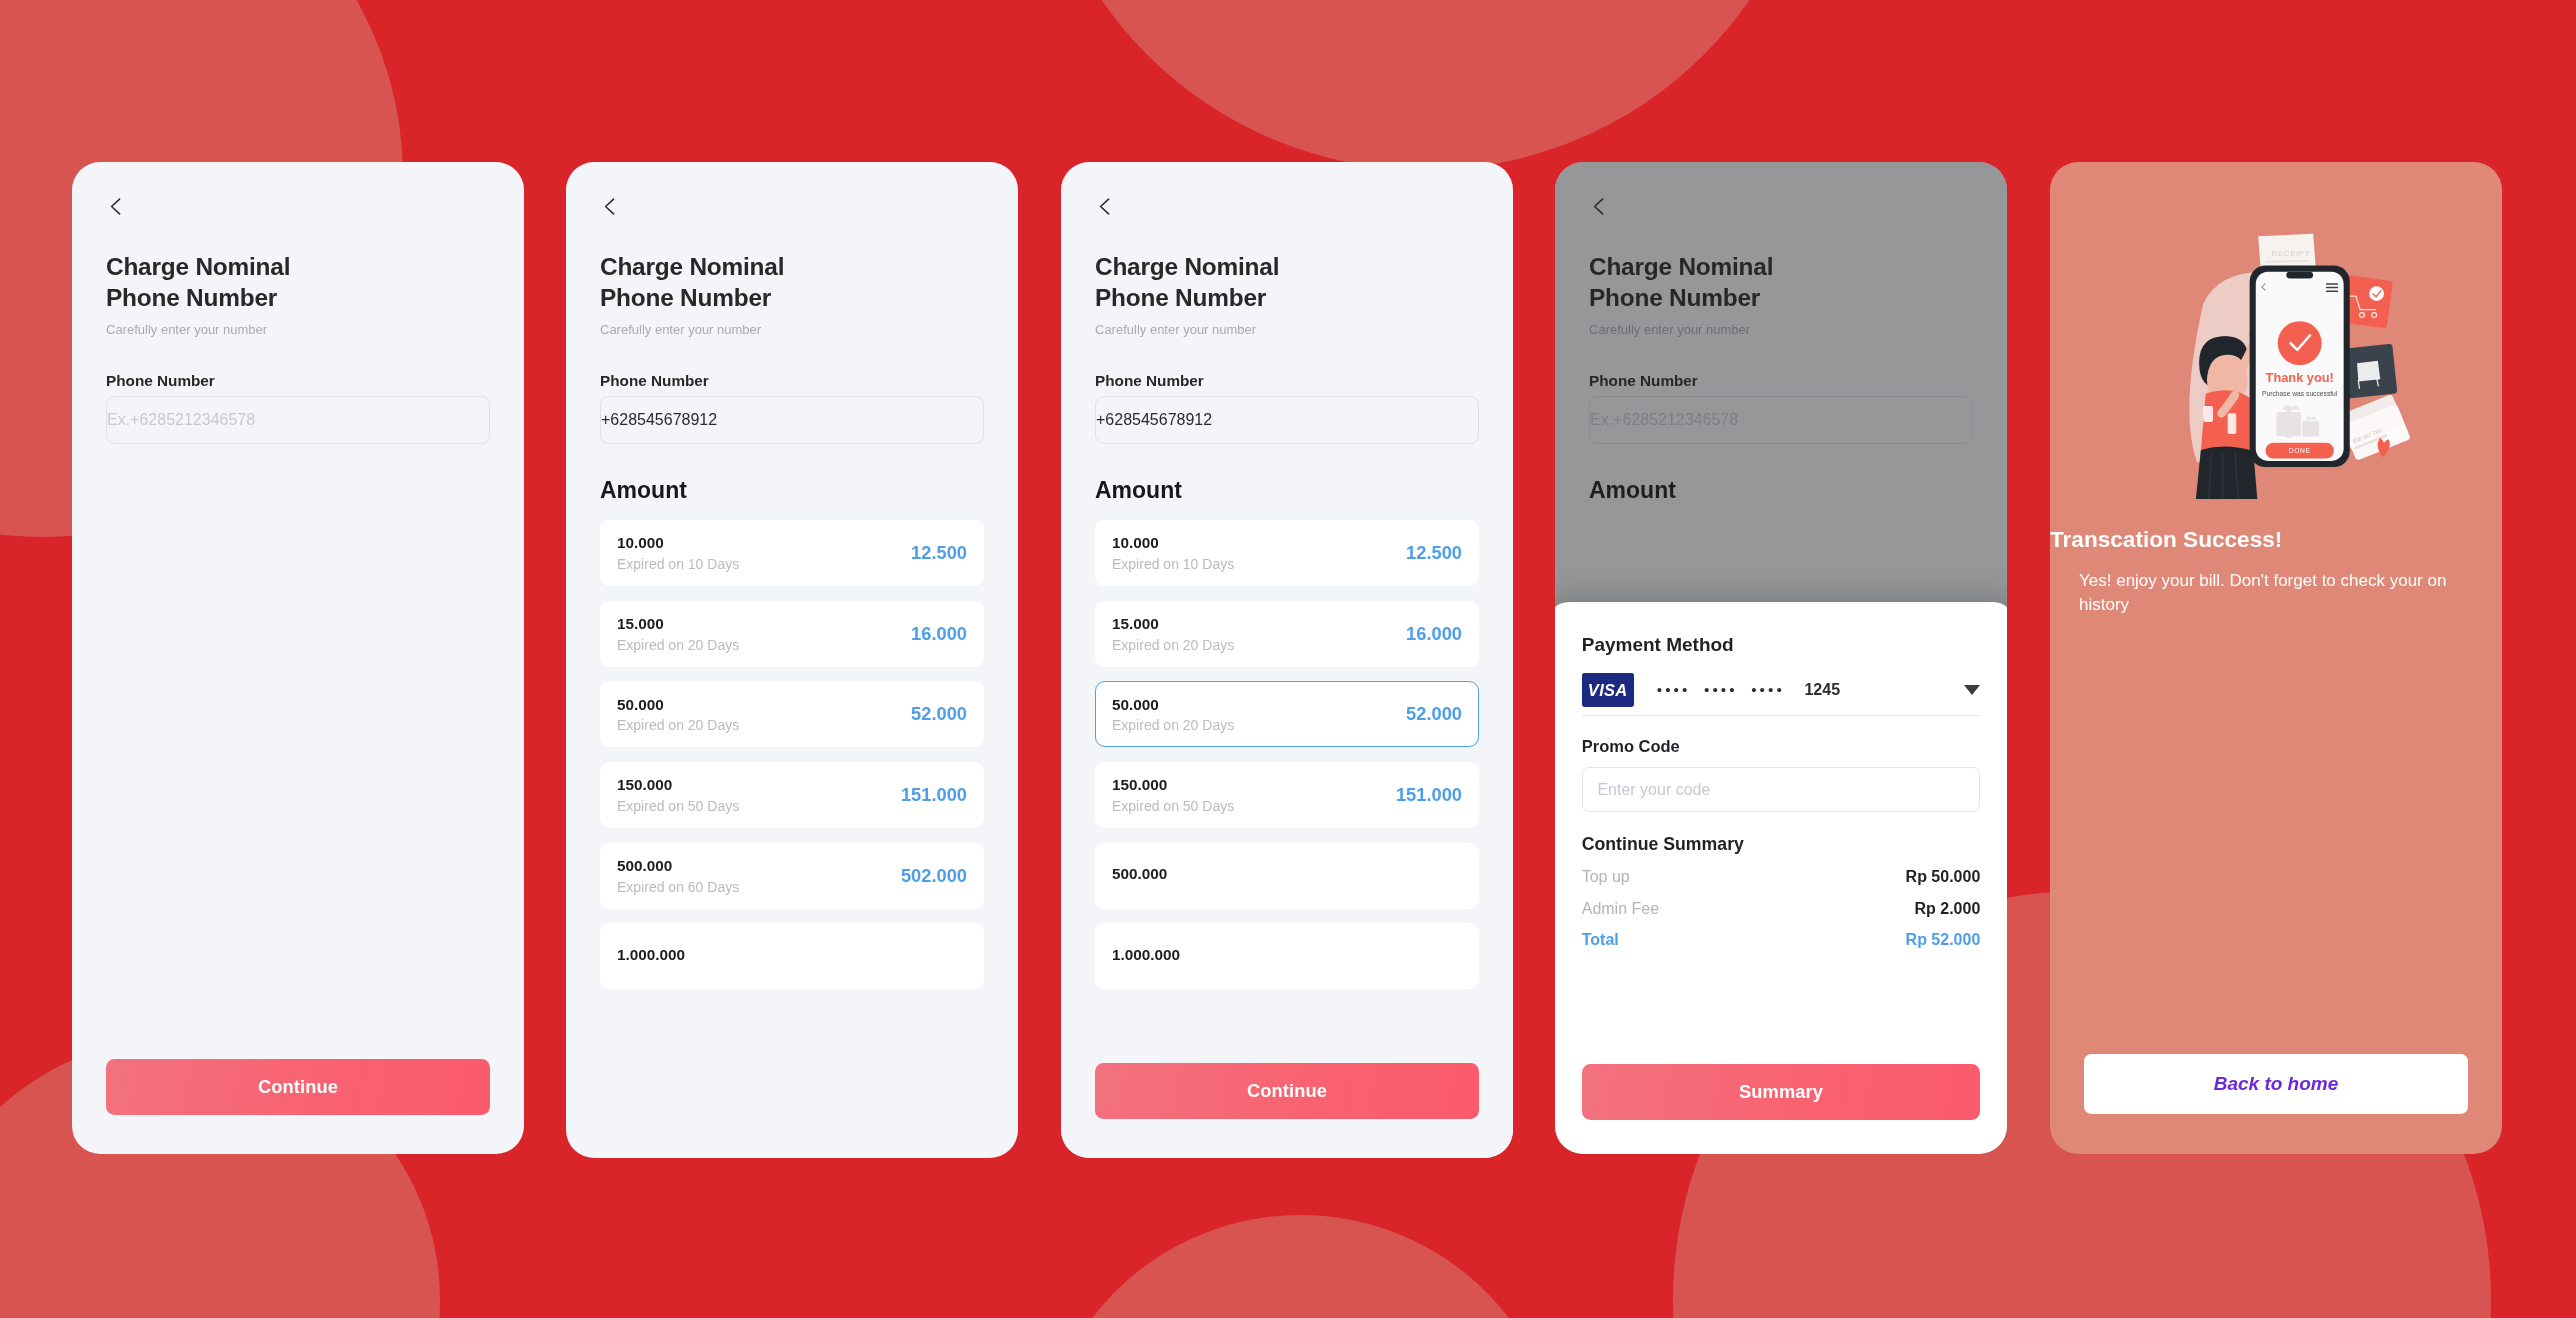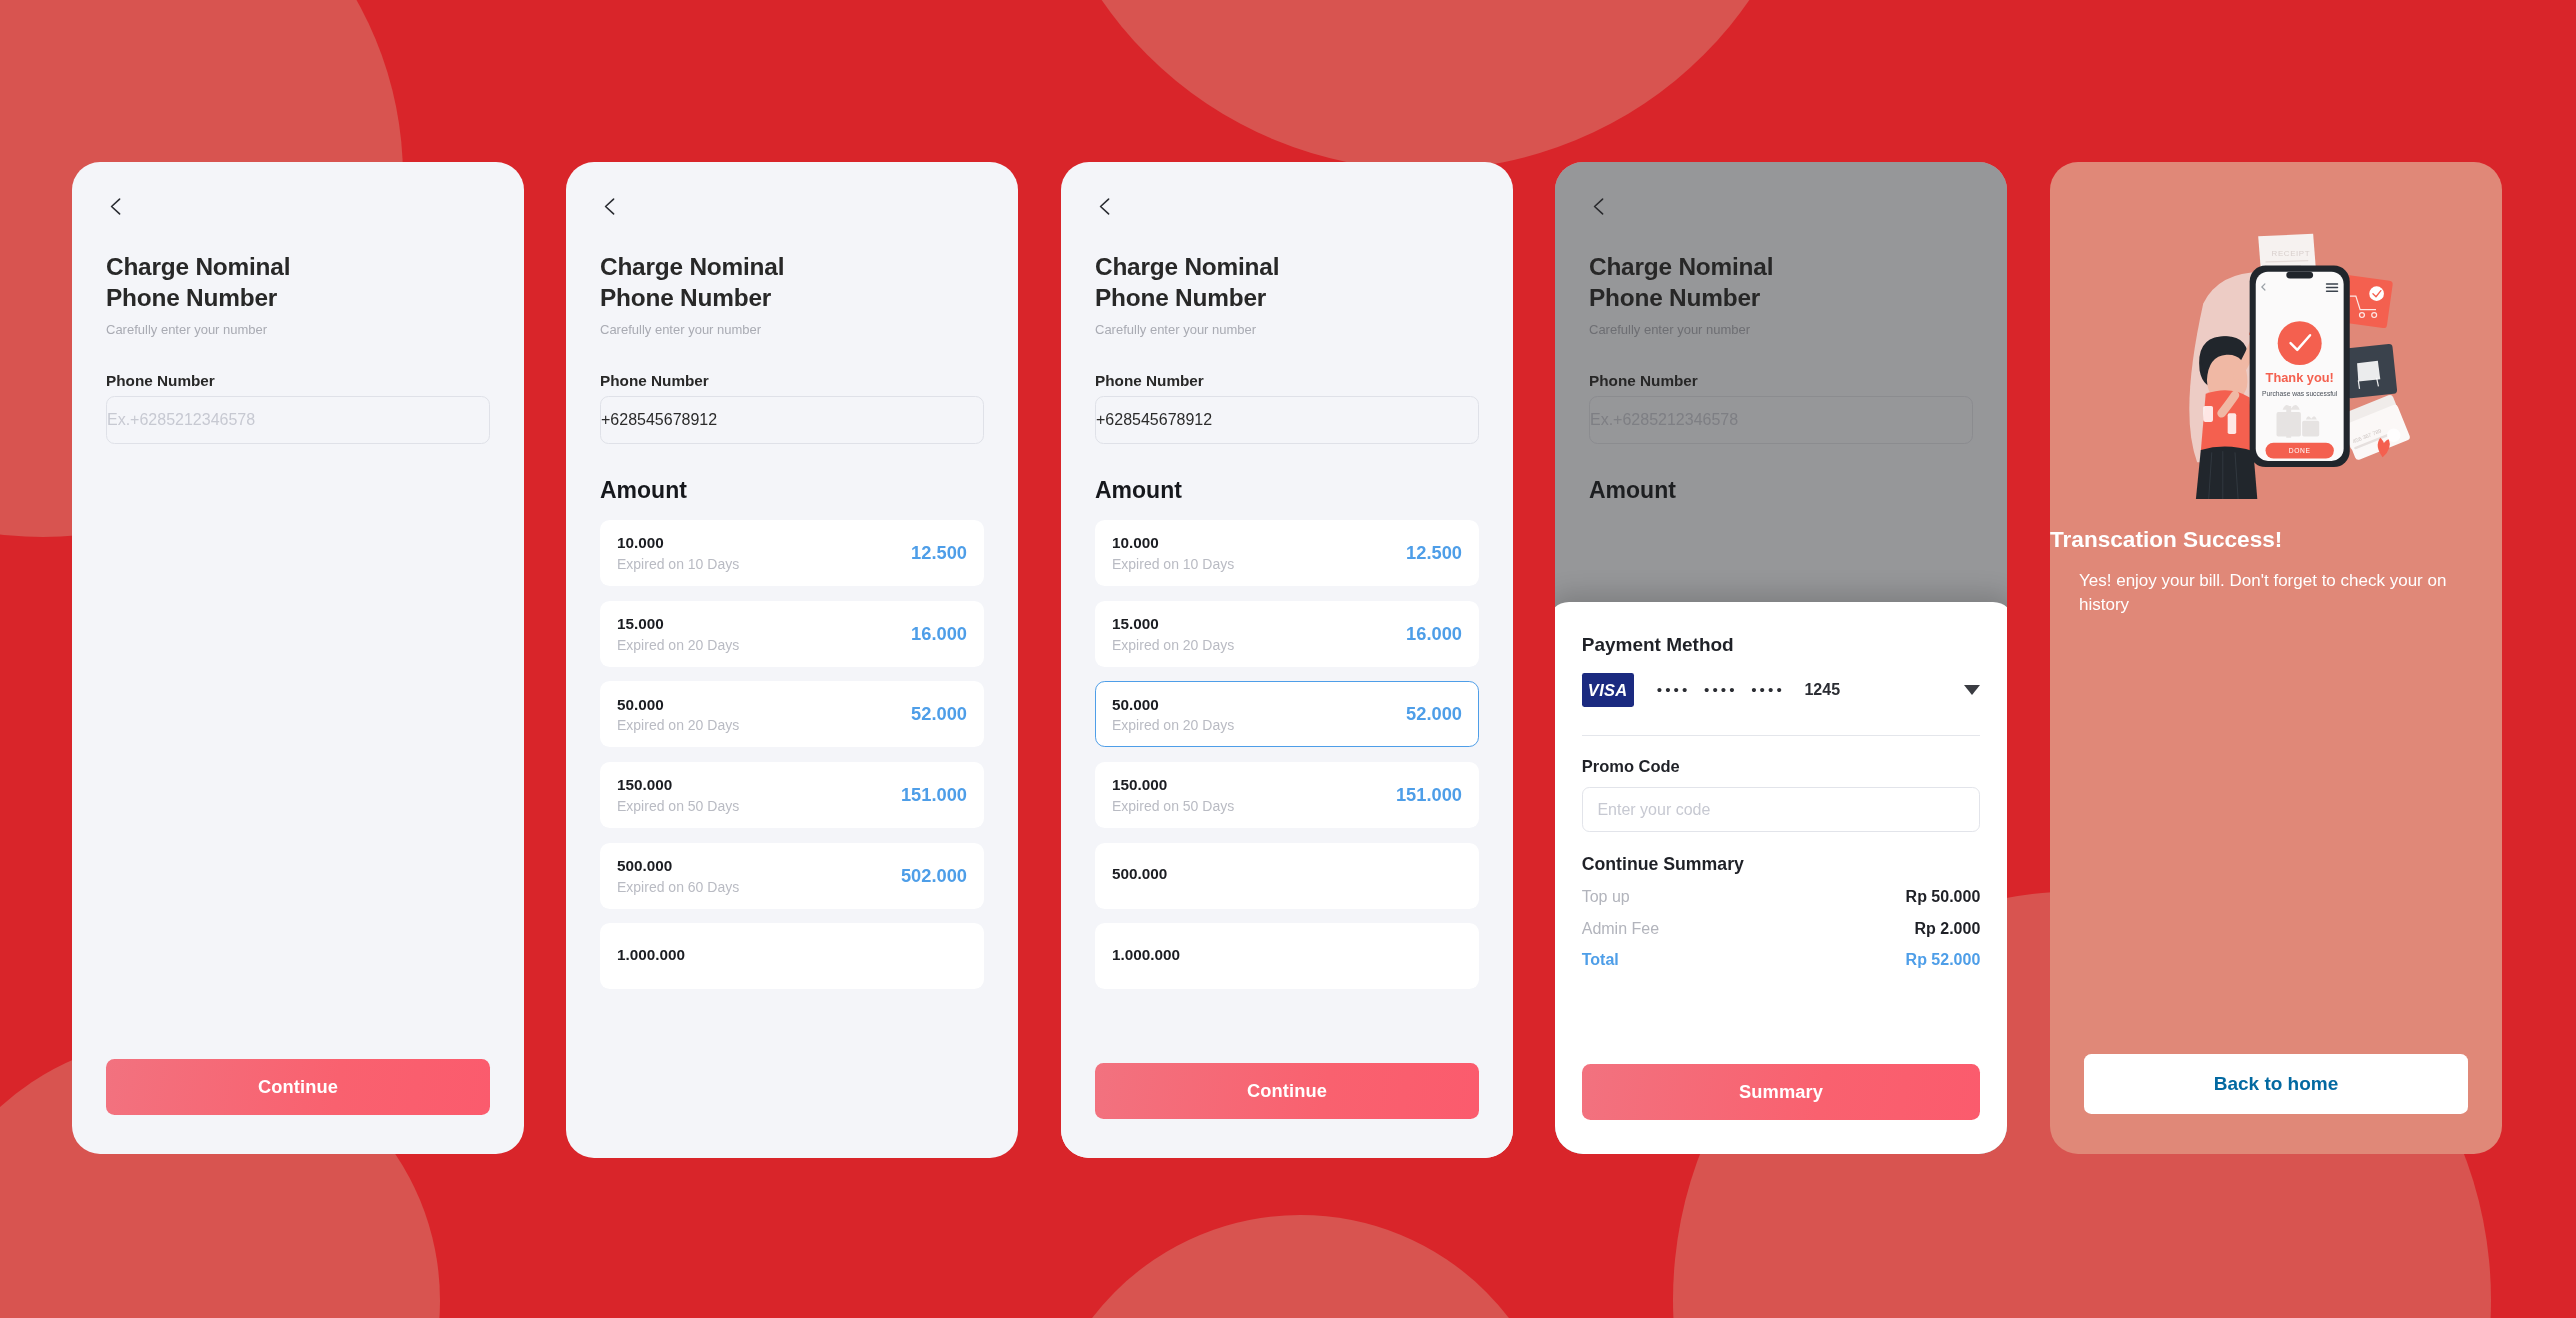--- a/index.html
+++ b/index.html
@@ -146,21 +146,21 @@
   }
   .sheet-h {
     font-size:19px;
     font-weight:bold;
     color:#1f2127;
   }
   .card-row {
     margin-top:17px;
     display:flex;
     align-items:center;
-    padding-bottom:28px;
+    padding-bottom:8px;
     border-bottom:1.2px solid #e4e6eb;
   }
   .visa-logo {
     width:52px; height:34px;
     background:#1b2a80;
     border-radius:2.4px;
     display:flex; align-items:center; justify-content:center;
     color:#ffffff;
     font-size:16.5px;
     font-weight:bold;
@@ -239,24 +239,24 @@
     line-height:1.42;
     padding:0 29px;
   }
   .btn-home {
     position:absolute;
     left:34px; right:34px;
     bottom:40px;
     height:60px;
     border-radius:7.3px;
     background:#ffffff;
-    color:#0369a1;
+    color:#6d28d9;
     font-size:19px;
     font-weight:bold;
-    display:flex; align-items:center; justify-content:center;
+    display:flex; align-items:center; justify-content:center;font-style:italic;
   }
 </style>
 </head>
 <body>
 
 <div class="bg-layer">
   <div class="blob blob-tl"></div>
   <div class="blob blob-top"></div>
   <div class="blob blob-right"></div>
   <div class="blob blob-bl"></div>

